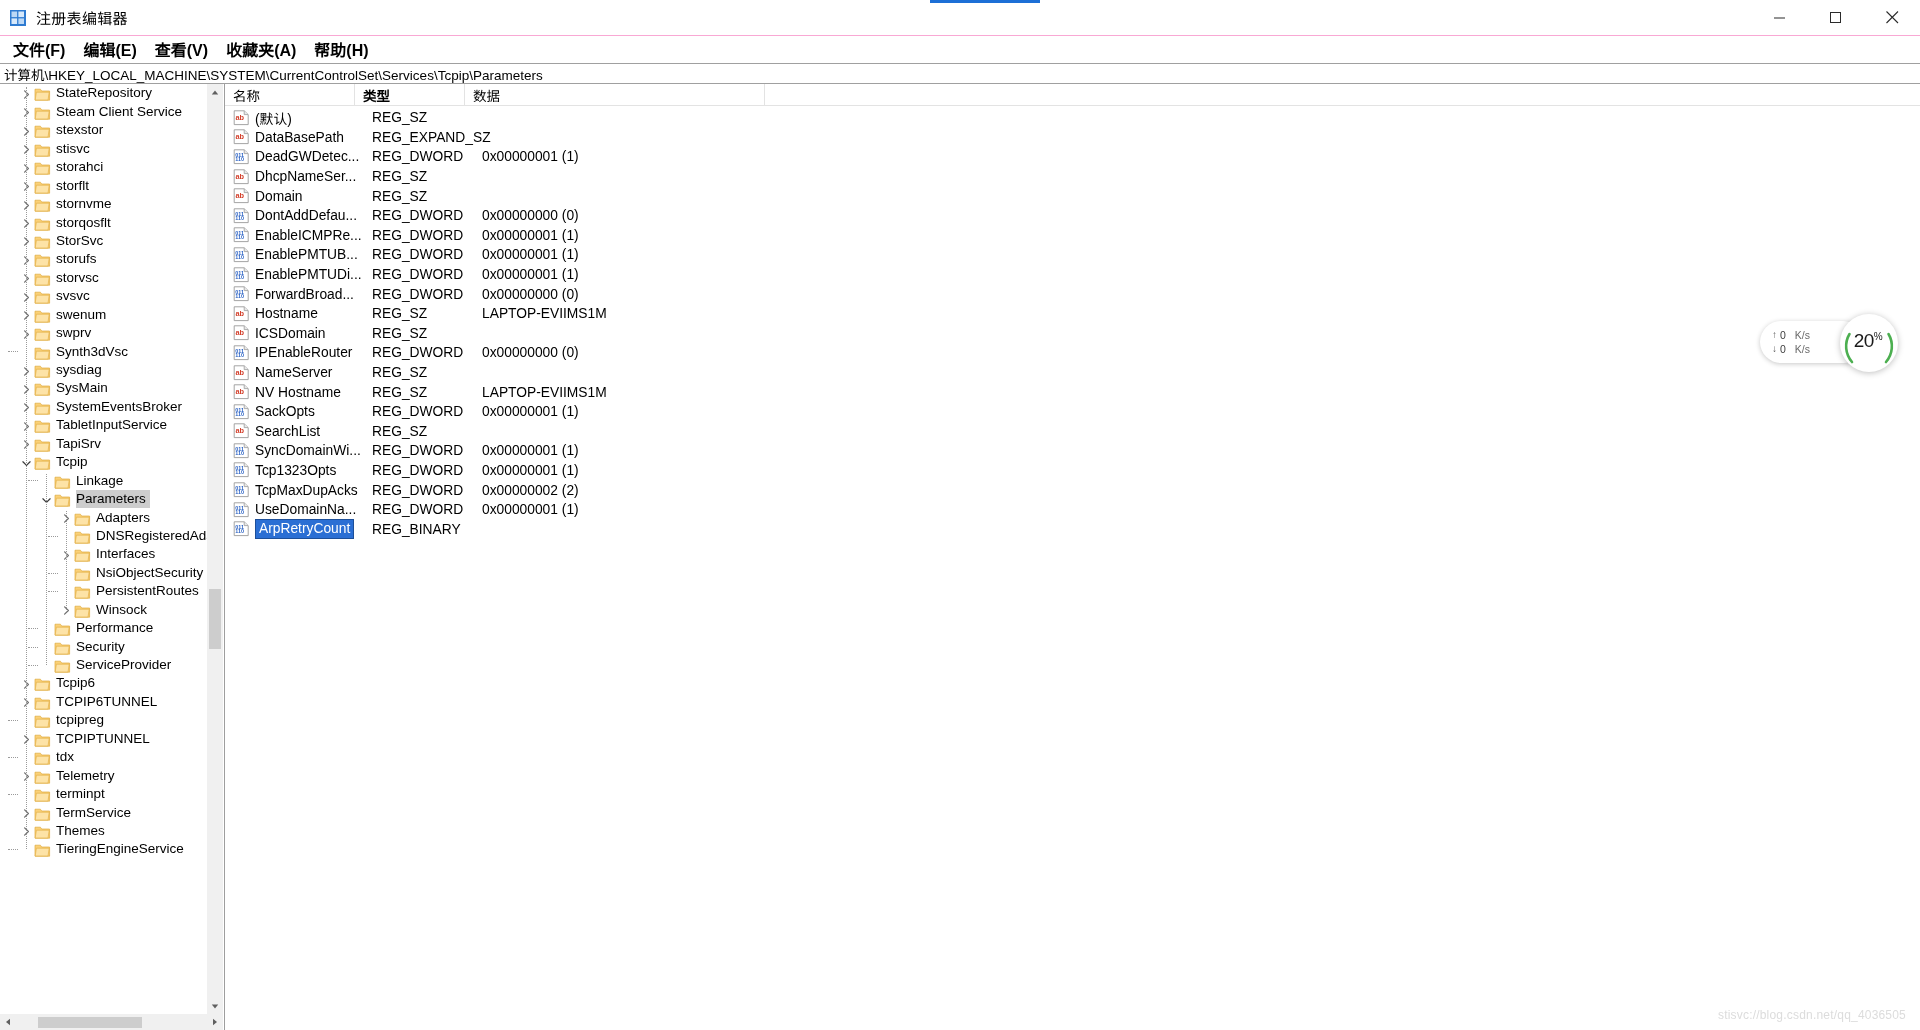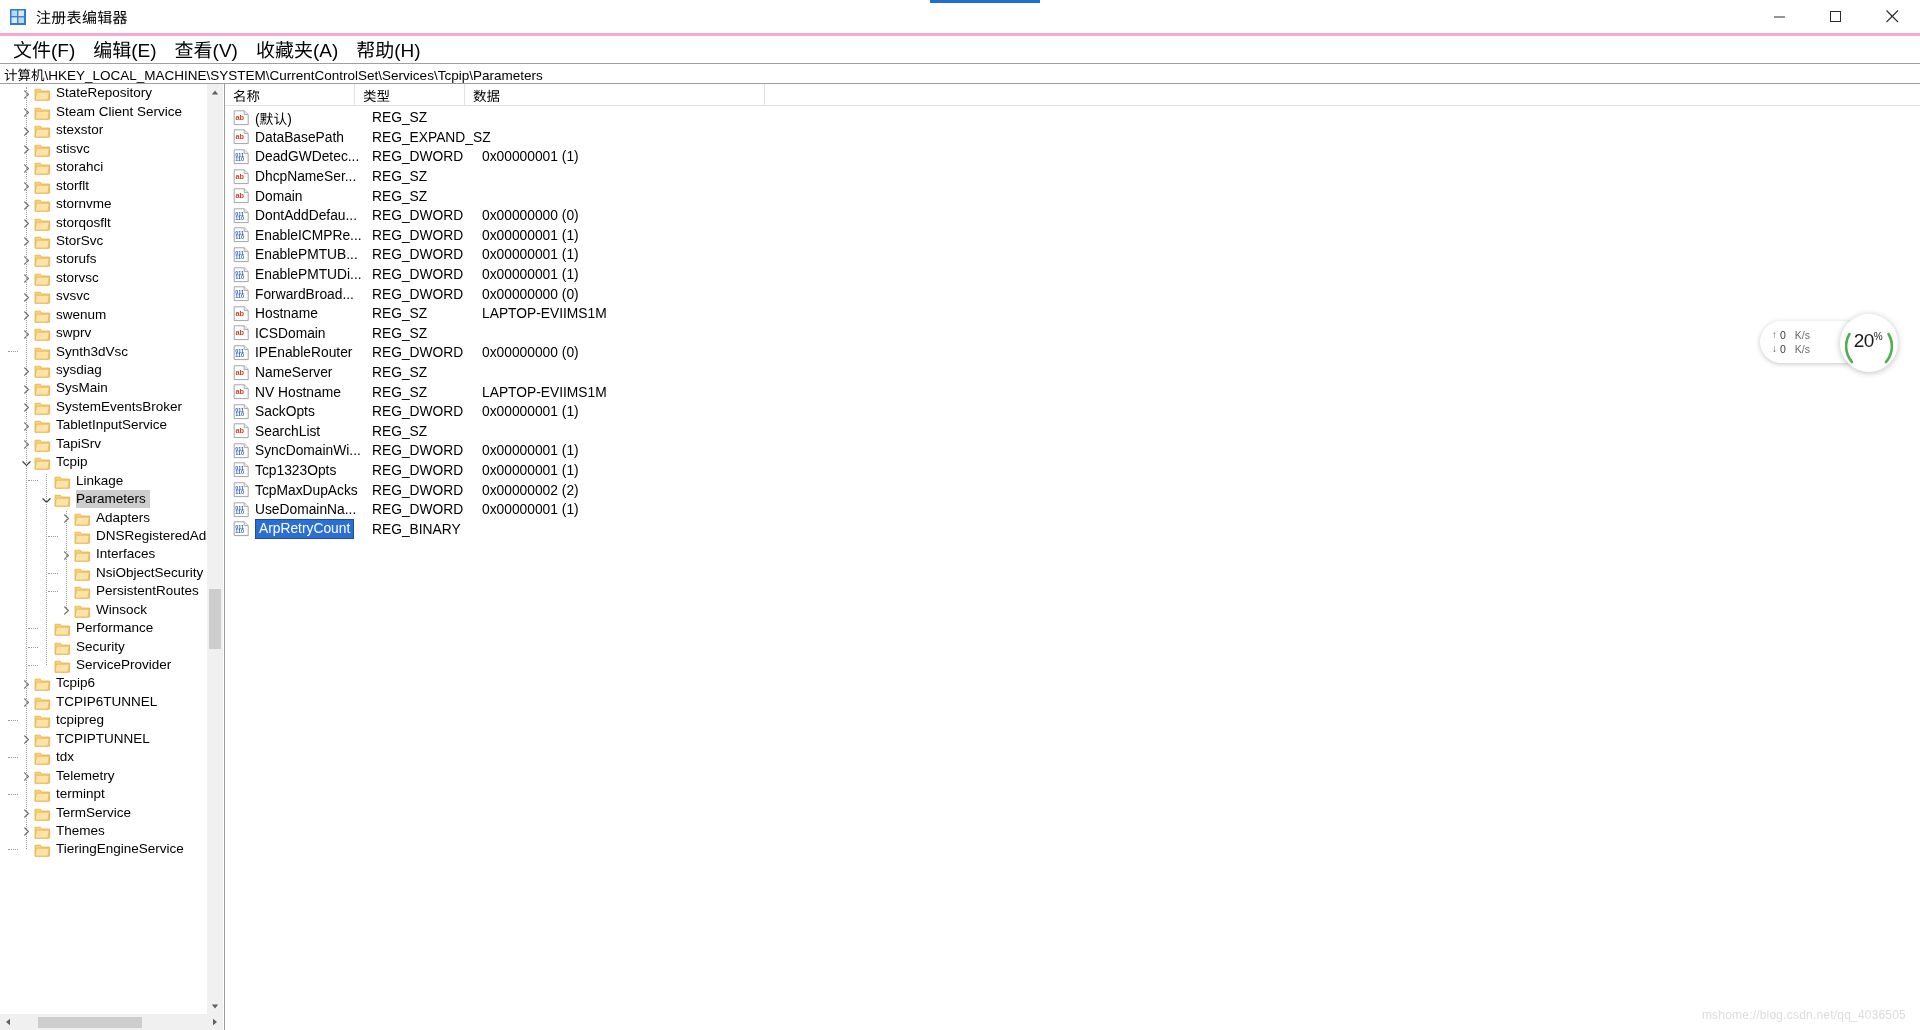--- a/index.html
+++ b/index.html
@@ -22,21 +22,21 @@
   }
 
   
   .titlebar {
     height: 36px;
     min-height: 36px;
     background: #ffffff;
     display: flex;
     align-items: center;
     position: relative;
-    border-bottom: 3px solid #f9a8d4;
+    border-bottom: 1px solid #f9a8d4;
   }
   .title-left {
     display: flex;
     align-items: center;
     padding-left: 9px;
     gap: 9px;
   }
   .app-icon {
     width: 18px; height: 18px;
     position: relative;
@@ -70,22 +70,23 @@
   .win-btn svg { display:block; }
 
   
   .menubar {
     height: 26px;
     min-height: 26px;
     display: flex;
     align-items: center;
     padding-left: 4px;
     background: #ffffff;
-    font-size: 19px;
+    font-size: 16px;
     color: #000;
+    font-weight: bold;
   }
   .menu-item {
     padding: 3px 9px 4px 9px;
     white-space: nowrap;
     cursor: default;
   }
 
   
   .addressbar {
     height: 21px;
@@ -235,21 +236,21 @@
   .lh-cell {
     height: 22px;
     display: flex;
     align-items: center;
     padding-left: 8px;
     border-right: 1px solid #e3e3e3;
     white-space: nowrap;
     cursor: default;
   }
   .lh-name  { width: 130px; }
-  .lh-type  { width: 110px; }
+  .lh-type  { width: 110px; font-weight: bold; }
   .lh-data  { width: 300px; }
   .lh-rest  { flex: 1 1 auto; border-right: none; }
 
   .list-rows {
     position: relative;
     padding-top: 2px;
   }
   .lrow {
     height: 19.6px;
     display: flex;
@@ -1331,15 +1332,15 @@
       </div>
       <div class="net-circle">
         <svg class="net-ring" viewBox="0 0 58 58">
           <path d="M 12 48 A 24 24 0 0 1 9.5 20" fill="none" stroke="#4caf50" stroke-width="2.6" stroke-linecap="round"></path>
           <path d="M 46 48 A 24 24 0 0 0 48.5 20" fill="none" stroke="#4caf50" stroke-width="2.6" stroke-linecap="round"></path>
         </svg>
         <div class="pct"><span>20</span><span class="sm">%</span></div>
       </div>
     </div>
 
-    <div class="watermark">mshome://blog.csdn.net/qq_4036505</div>
+    <div class="watermark">stisvc://blog.csdn.net/qq_4036505</div>
   </div>
 </div>
 
 </body></html>

